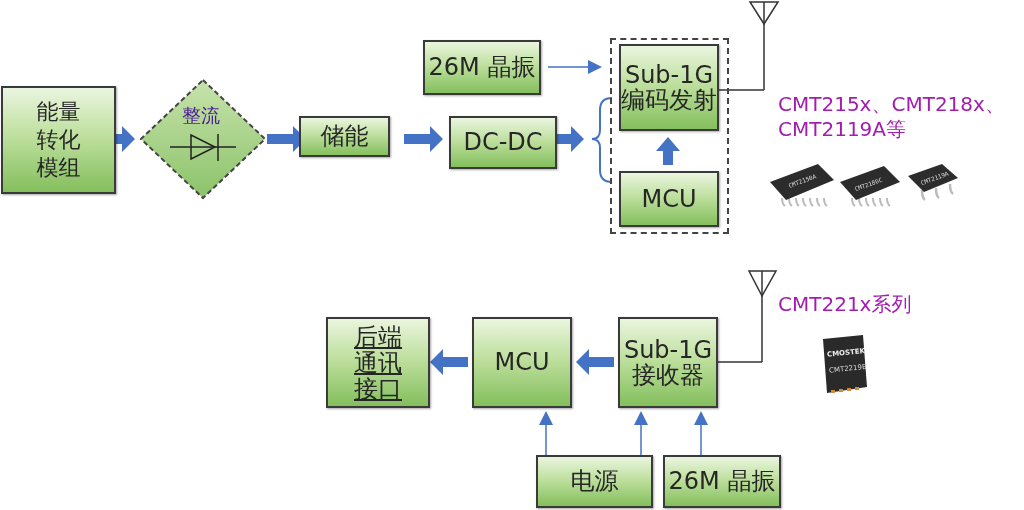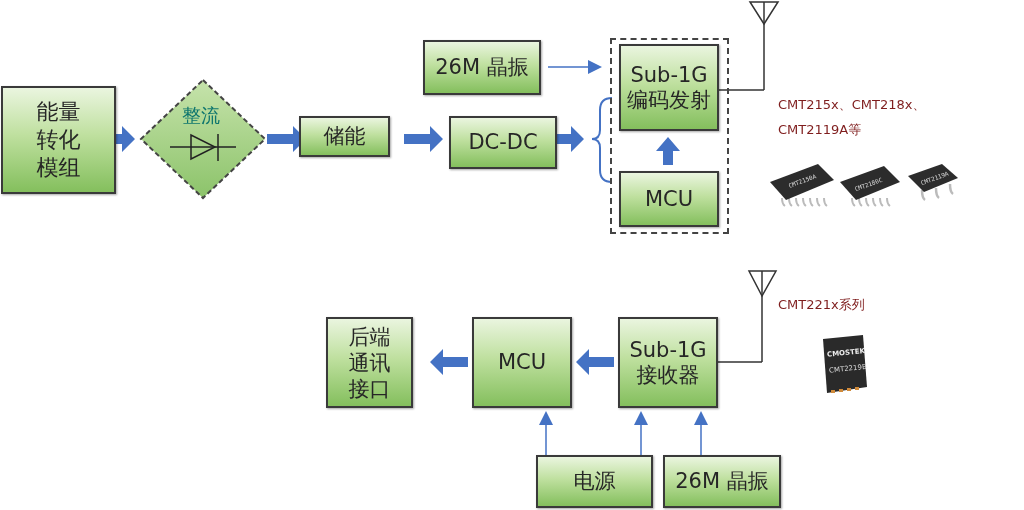--- a/index.html
+++ b/index.html
@@ -1,26 +1,26 @@
 <!DOCTYPE html>
 <html><head>
 <meta charset="utf-8">
 <style>
   html,body{margin:0;padding:0;background:#ffffff;}
   body{width:1024px;height:510px;position:relative;overflow:hidden;font-family:"DejaVu Sans","Liberation Sans",sans-serif;color:#222;}
   .box{position:absolute;box-sizing:border-box;border:2px solid #3a3a3a;
        background:linear-gradient(180deg,#eaf5df 0%,#bfe09f 45%,#84bf5d 100%);
        display:flex;align-items:center;justify-content:center;text-align:center;
-       font-size:21px;line-height:25px;color:#262626;box-shadow:1px 1px 2px rgba(0,0,0,0.35);}
+       font-size:24px;line-height:25px;color:#262626;box-shadow:1px 1px 2px rgba(0,0,0,0.35);}
   .box span{white-space:pre-line;}
   .dashed{position:absolute;box-sizing:border-box;border:2px dashed #444;}
   svg.overlay{position:absolute;left:0;top:0;}
-  .label{position:absolute;font-size:13px;line-height:25px;color:#7f1d1d;white-space:pre-line;}
+  .label{position:absolute;font-size:20px;line-height:25px;color:#a21caf;white-space:pre-line;}
   .chiptxt{font-family:"DejaVu Sans Mono",monospace;font-size:6px;fill:#ddd;}
-  .diamond-text{position:absolute;font-size:19px;color:#0f766e;}
+  .diamond-text{position:absolute;font-size:19px;color:#4c1d95;}
 </style>
 </head>
 <body>
 
 <svg class="overlay" width="1024" height="510">
   <defs>
     <marker id="thinhead" markerWidth="10" markerHeight="10" refX="8" refY="5" orient="auto" markerUnits="userSpaceOnUse">
       <path d="M0,0 L10,5 L0,10 z" fill="#4472c4"></path>
     </marker>
   </defs>
@@ -163,21 +163,21 @@
 <div class="box" style="left:619px;top:44px;width:100px;height:87px;">
   <span>Sub-1G
 编码发射</span>
 </div>
 <div class="box" style="left:619px;top:171px;width:100px;height:56px;">
   <span>MCU</span>
 </div>
 <div class="label" style="left:778px;top:92px;">CMT215x、CMT218x、
 CMT2119A等</div>
 
-<div class="box" style="left:326px;top:317px;width:87px;height:91px;line-height:26px;">
+<div class="box" style="left:326px;top:317px;width:104px;height:91px;line-height:26px;text-decoration:underline;">
   <span>后端
 通讯
 接口</span>
 </div>
 <div class="box" style="left:472px;top:317px;width:100px;height:91px;">
   <span>MCU</span>
 </div>
 <div class="box" style="left:618px;top:317px;width:100px;height:91px;">
   <span>Sub-1G
 接收器</span>

